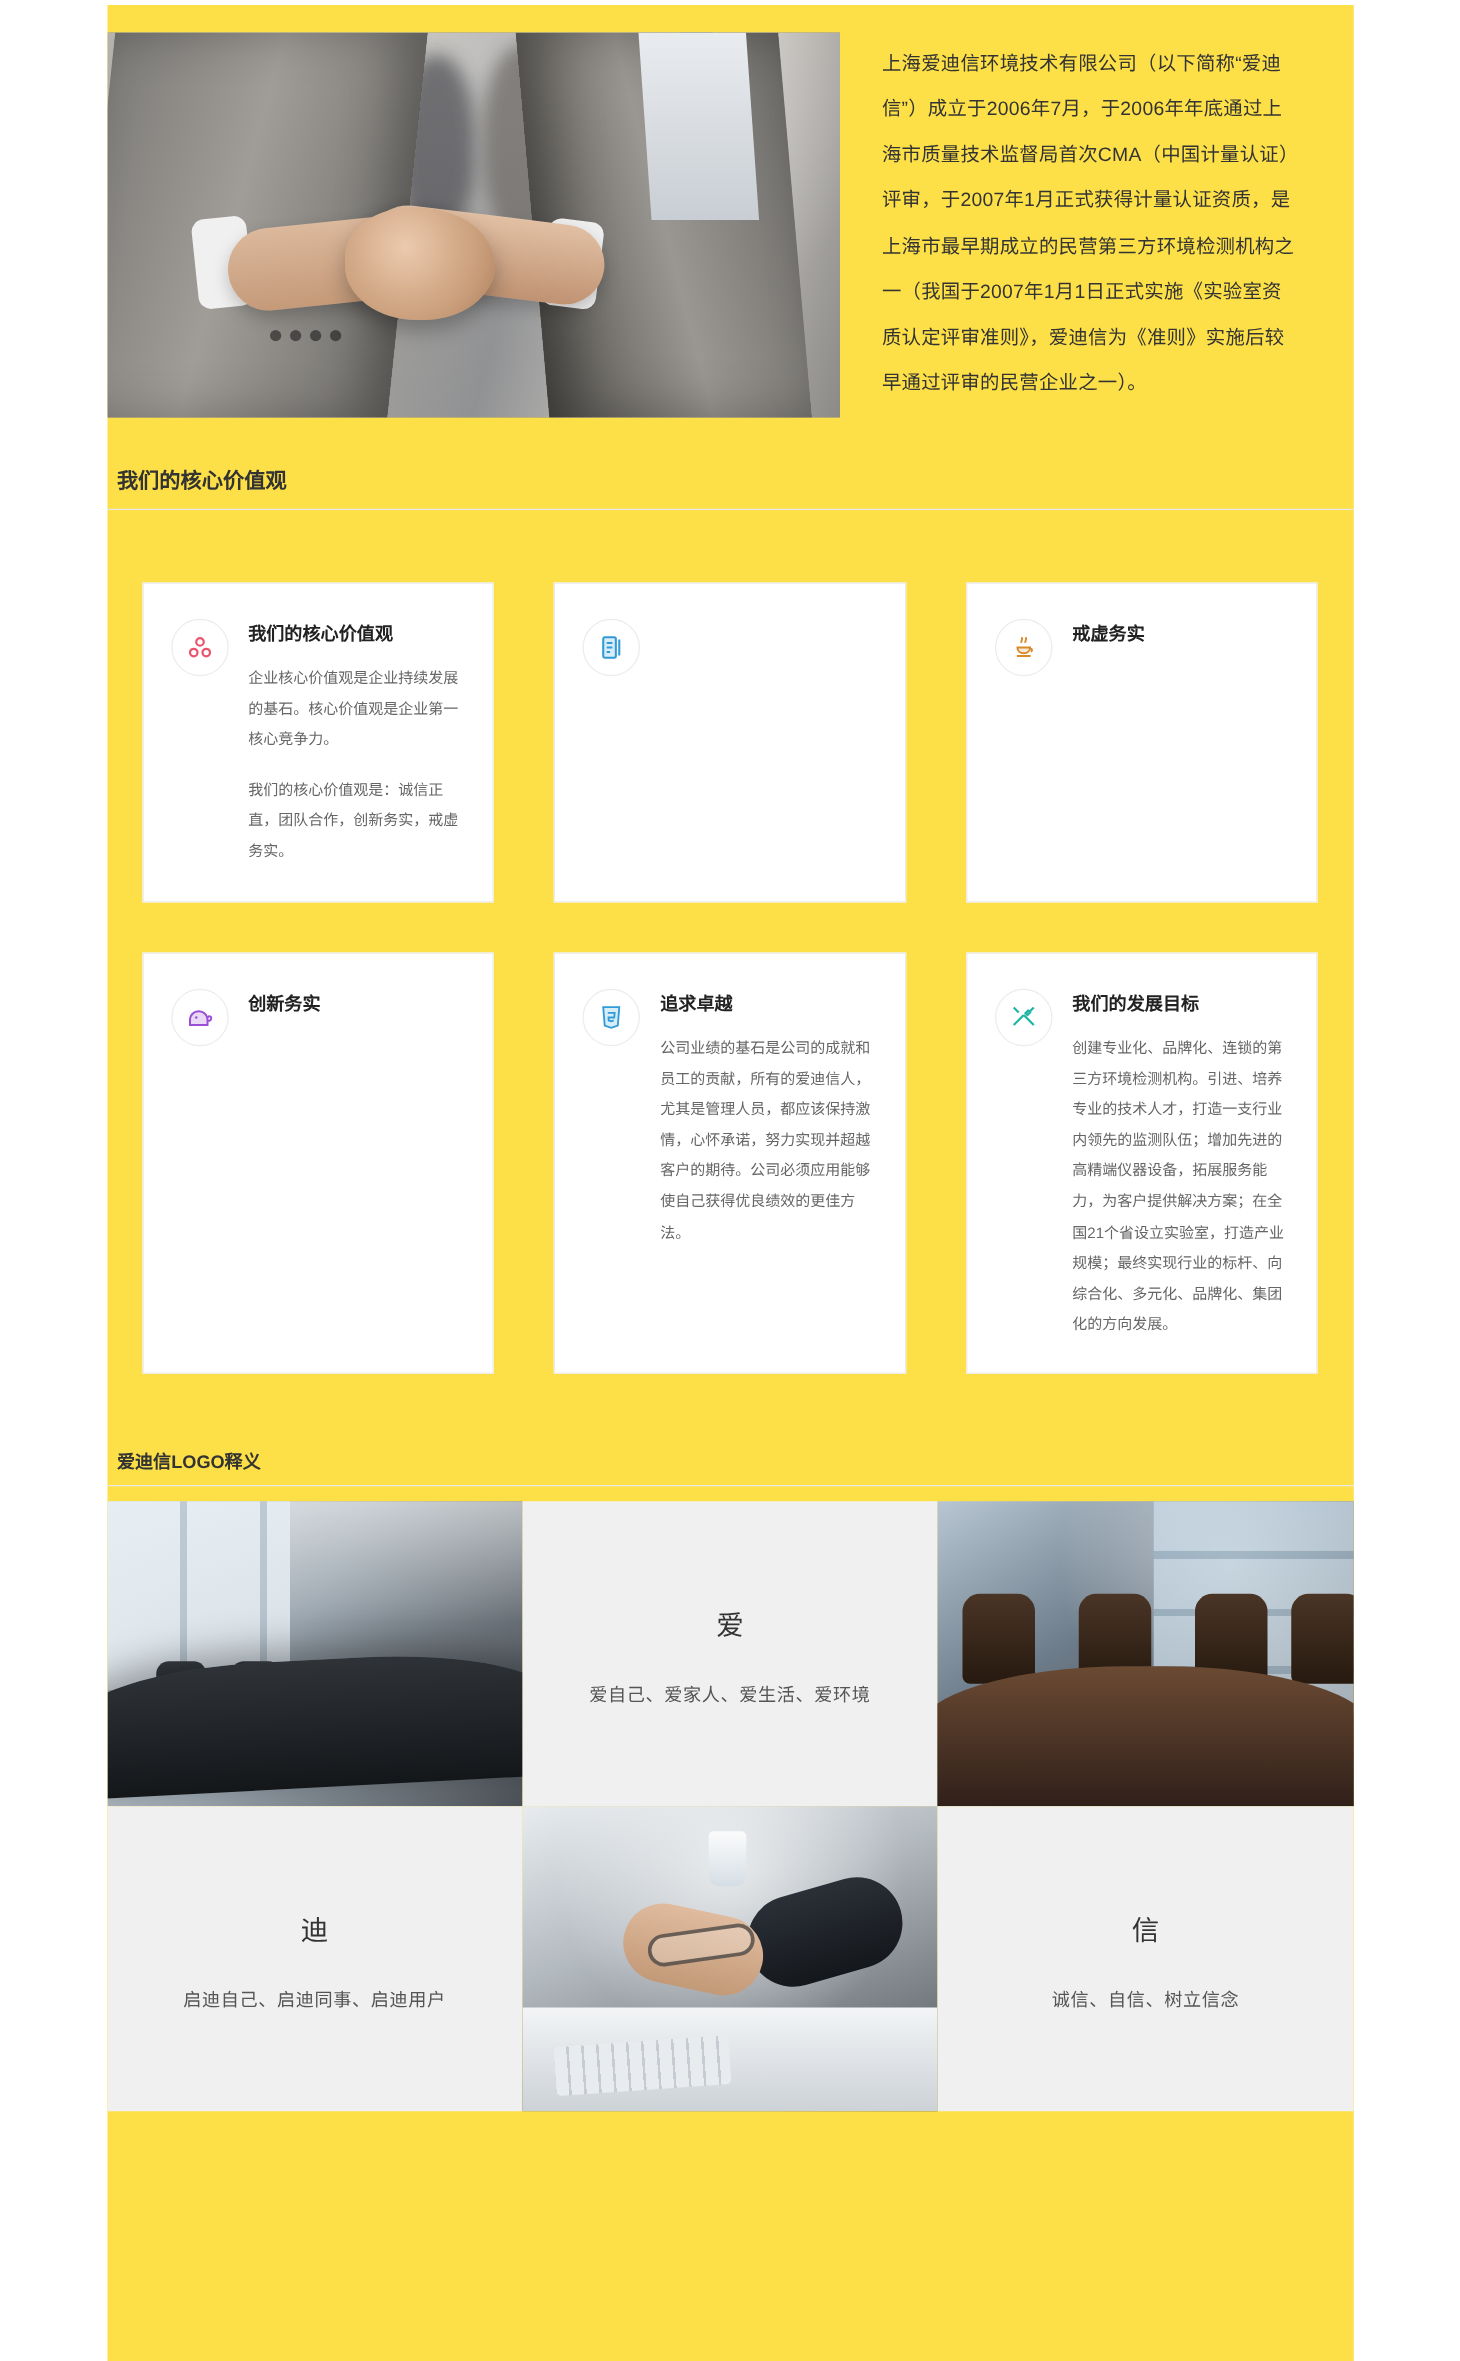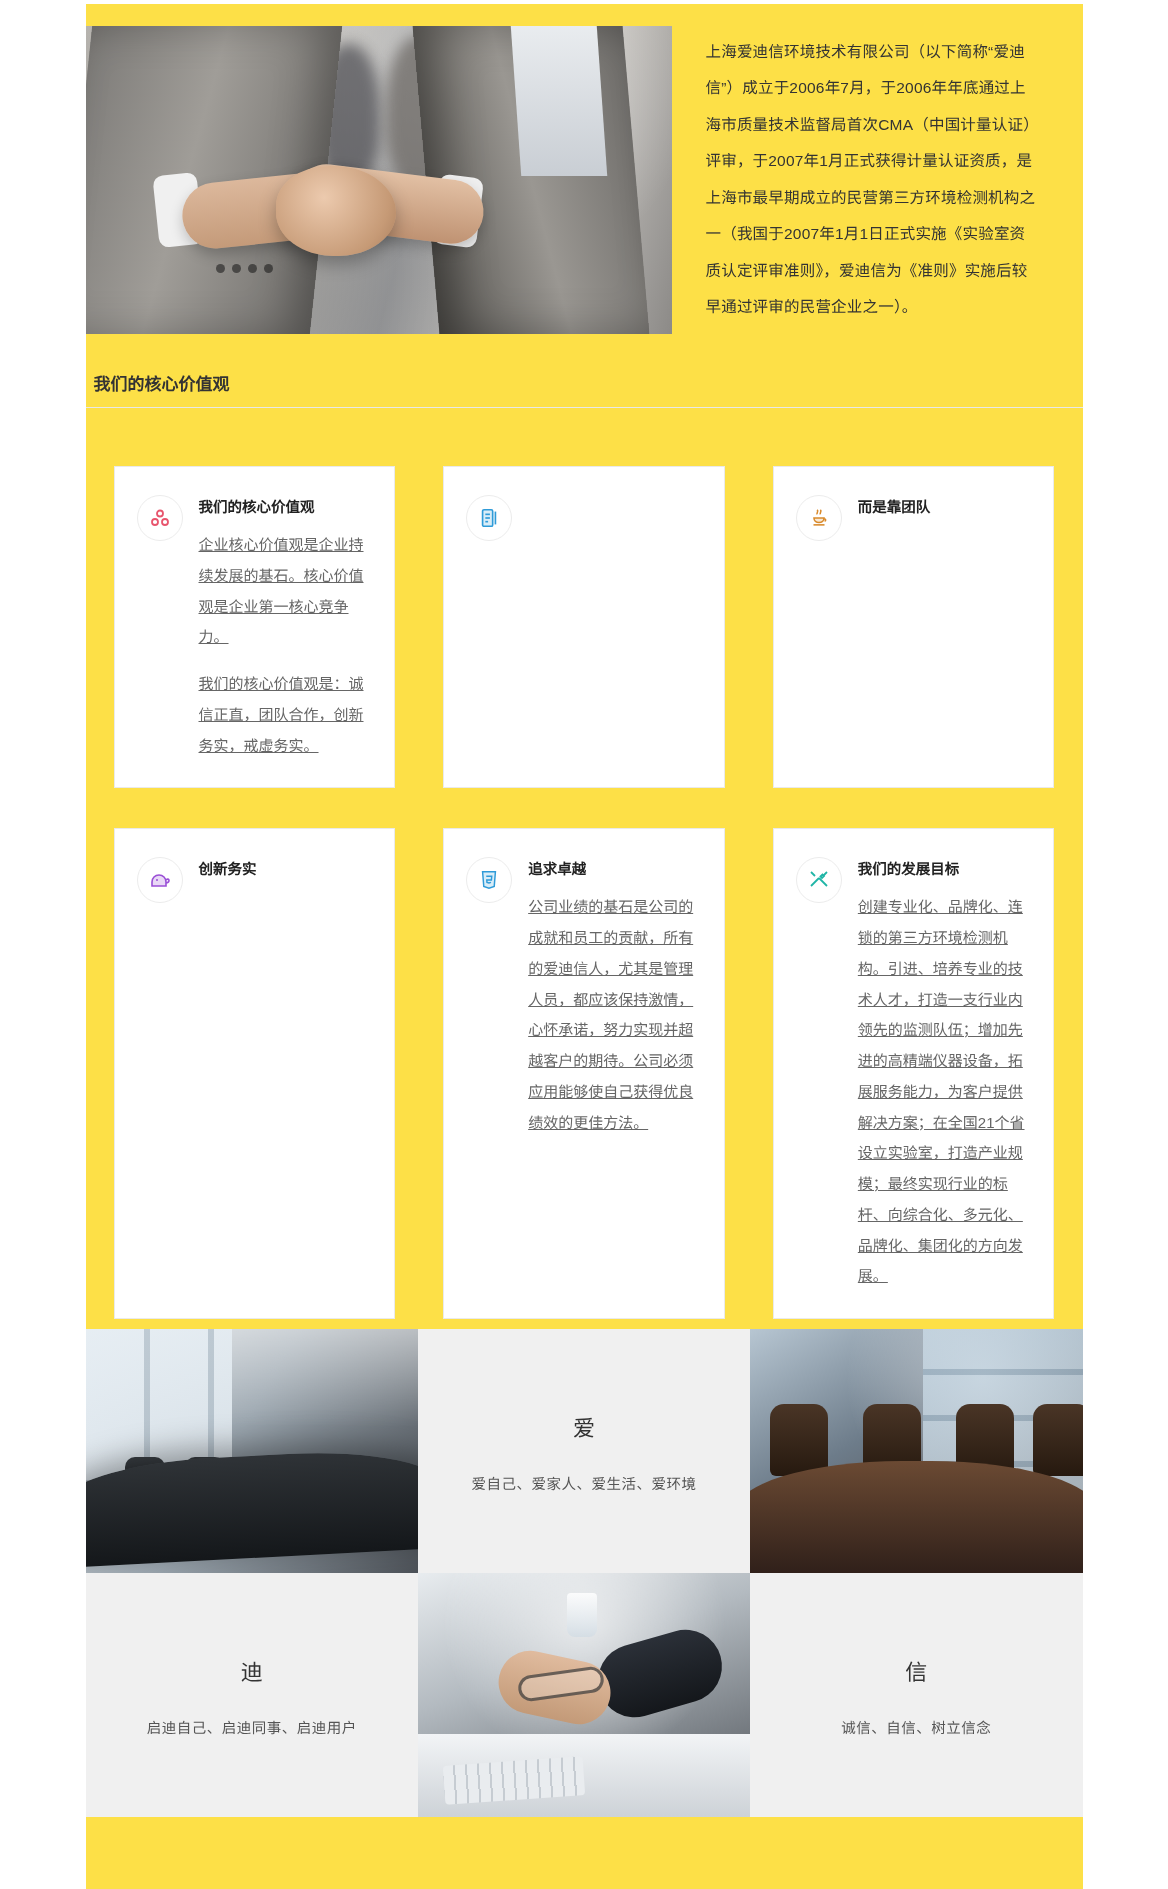--- a/index.html
+++ b/index.html
@@ -169,24 +169,23 @@
   }
   .card-icon svg { display: block; }
   .card-body { flex: 1; }
   .card-title {
     font-size: 14.5px;
     font-weight: bold;
     color: #222;
     margin: 2px 0 14px 0;
   }
   .card-text {
-    font-size: 15px;
+    font-size: 12px;
     line-height: 2.05;
     color: #666;
-    text-decoration: underline;
   }
   .card-text p { margin: 0 0 16px 0; }
   .card-text p:last-child { margin-bottom: 0; }
 
   
   .logo-desc {
     padding: 18px 14px 26px 10px;
     font-size: 13px;
     line-height: 2.05;
     color: #444;
@@ -376,21 +375,21 @@
       <div class="card-icon">
         <svg width="22" height="22" viewBox="0 0 24 24" fill="none" stroke="#d98a2b" stroke-width="1.7">
           <path d="M10 3c2 2-1 3 0 5"></path>
             <path d="M13.5 3c2 2-1 3 0 5"></path>
           <path d="M6.5 12h11c0 3-2.5 5-5.5 5s-5.5-2-5.5-5z" fill="#d98a2b" fill-opacity="0.2"></path>
           <path d="M17.5 13.2c1.8-.3 2.6 1.6.6 2.4"></path>
           <path d="M6 19.5h12"></path>
         </svg>
       </div>
       <div class="card-body">
-        <div class="card-title">而是靠团队</div>
+        <div class="card-title">戒虚务实</div>
       </div>
     </div>
 
     <div class="card">
       <div class="card-icon">
         <svg width="24" height="24" viewBox="0 0 24 24" fill="none" stroke="#9a4fd6" stroke-width="1.6">
           <path d="M4 14c0-4 3-7 7-7s7 3 7 7v4H4z" fill="#9a4fd6" fill-opacity="0.22"></path>
           <path d="M18 12c1.5-1.5 3-1 3 .5S19.5 15 18 14.5"></path>
           <circle cx="9" cy="12" r="1" fill="#9a4fd6" stroke="none"></circle>
         </svg>
@@ -428,20 +427,21 @@
       <div class="card-body">
         <div class="card-title">我们的发展目标</div>
         <div class="card-text">
           <p>创建专业化、品牌化、连锁的第三方环境检测机构。引进、培养专业的技术人才，打造一支行业内领先的监测队伍；增加先进的高精端仪器设备，拓展服务能力，为客户提供解决方案；在全国21个省设立实验室，打造产业规模；最终实现行业的标杆、向综合化、多元化、品牌化、集团化的方向发展。</p>
         </div>
       </div>
     </div>
 
   </section>
 
+  <h2 class="section-head logo-head">爱迪信LOGO释义</h2>
 
 
   <section class="mosaic">
 
     <div class="tile tile-office">
       <div class="win"></div>
       <div class="chair c1"></div>
         <div class="chair c2"></div>
       <div class="chair c3"></div>
         <div class="chair c4"></div>

